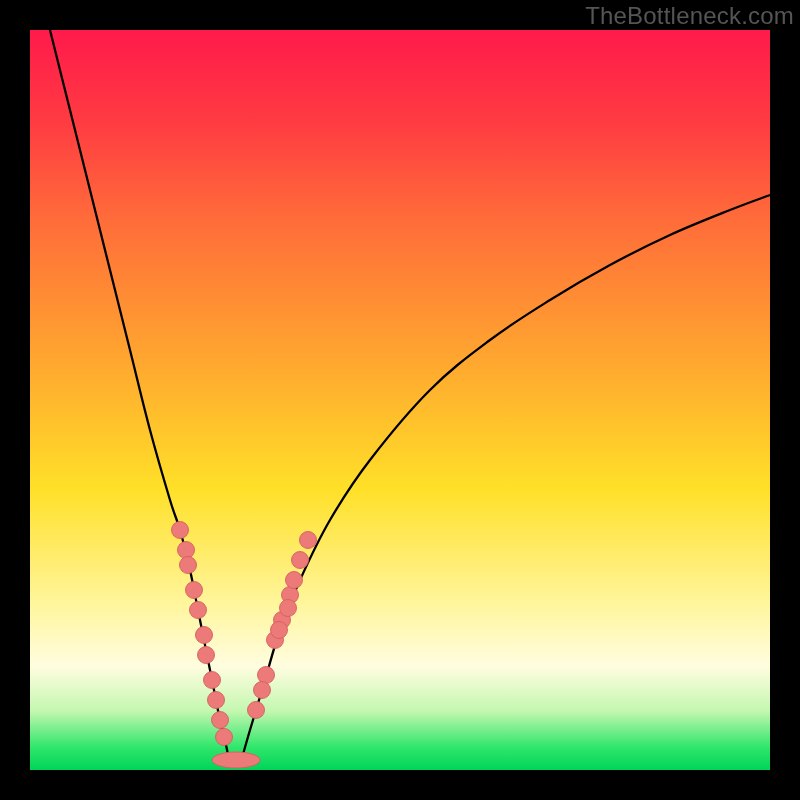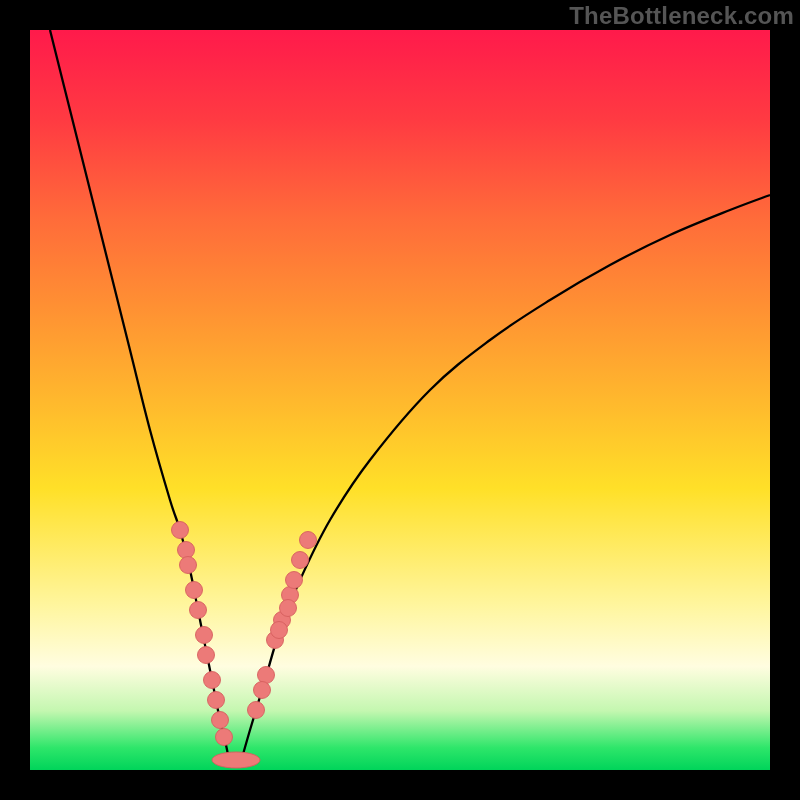--- a/index.html
+++ b/index.html
@@ -37,21 +37,21 @@
       #c4f7b0 92%,
       #2ee66a 97%,
       #00d45a 100%);
   }
   .watermark {
     position: absolute;
     right: 6px;
     top: 2px;
     color: #555;
     font-size: 24px;
-    font-weight: 700;
+    font-weight: 400;
     letter-spacing: 0.2px;
     user-select: none;
   }
   svg.curve {
     position: absolute;
     left: 0;
     top: 0;
     width: 740px;
     height: 740px;
     overflow: visible;

